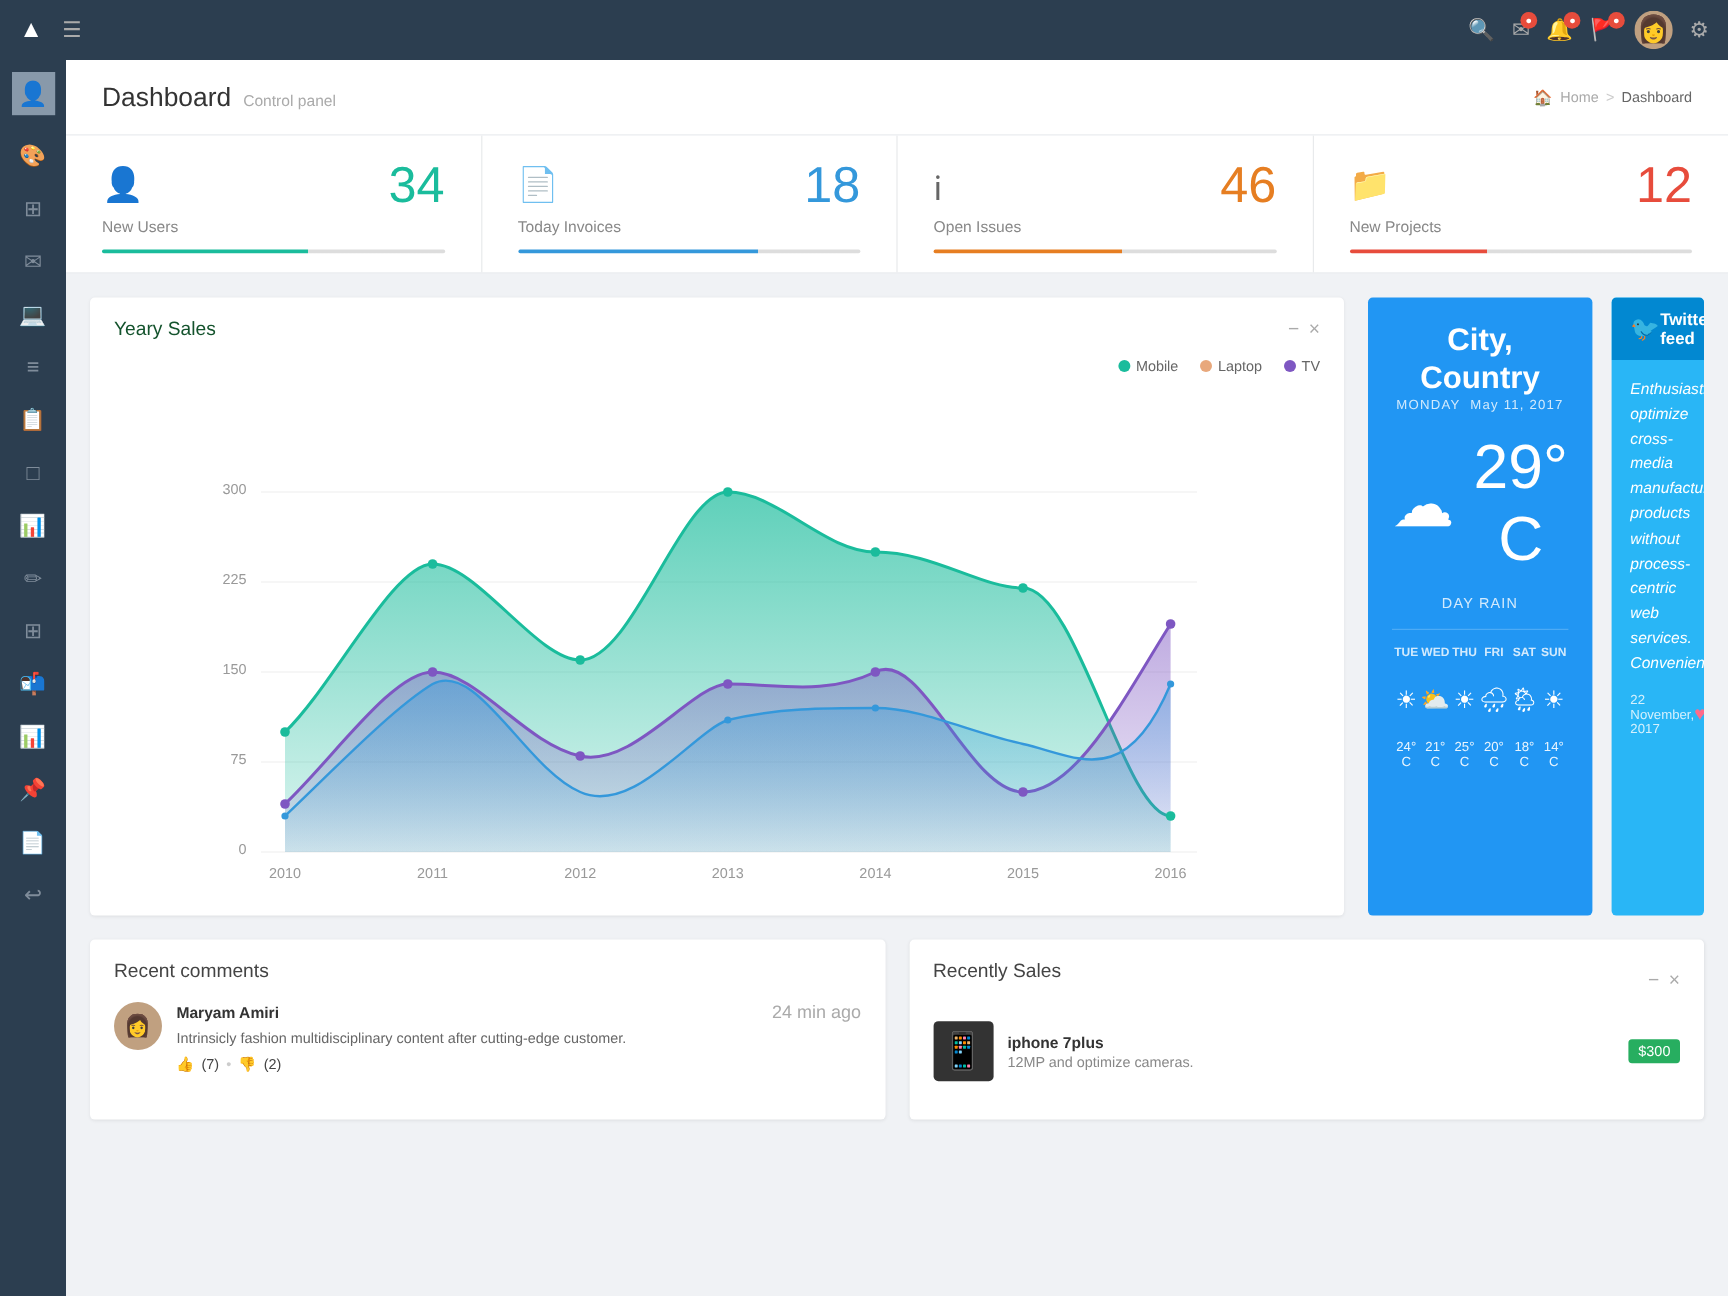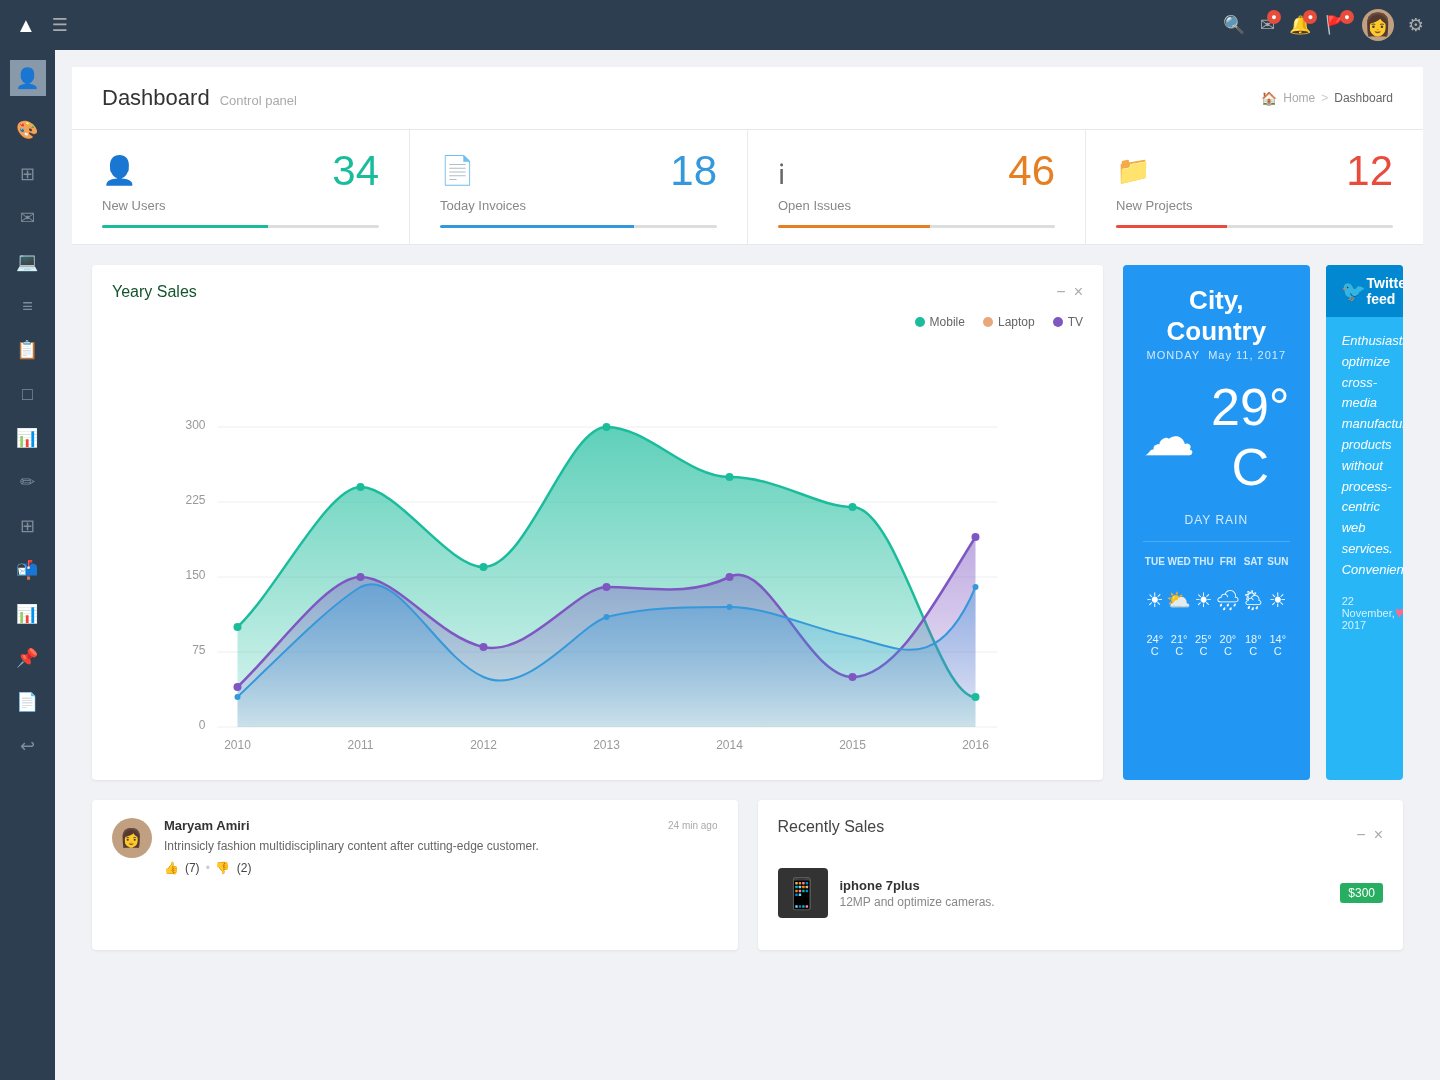--- a/index.html
+++ b/index.html
@@ -48,21 +48,21 @@
     .sidebar-item {
       width: 40px; height: 40px;
       display: flex; align-items: center; justify-content: center;
       color: #7f8c9a;
       font-size: 18px;
       border-radius: 4px;
       cursor: pointer;
     }
     .sidebar-item.active { color: #3cb6e3; }
 
-    .main-content { flex: 1; padding: 17px; }
+    .main-content { flex: 1; padding: 0; }
 
     
     .page-header {
       background: white;
       padding: 18px 30px;
       border-bottom: 1px solid #e5e8ec;
       display: flex;
       align-items: center;
       justify-content: space-between;
     }
@@ -190,21 +190,21 @@
       border-radius: 4px;
       padding: 18px 20px;
       box-shadow: 0 1px 3px rgba(0,0,0,0.07);
     }
     .bottom-title { font-size: 16px; font-weight: 400; color: #444; margin-bottom: 16px; }
     .comment-item { display: flex; gap: 12px; margin-bottom: 14px; }
     .comment-avatar { width: 40px; height: 40px; border-radius: 50%; background: #c0a080; flex-shrink: 0; overflow: hidden; }
     .comment-body { flex: 1; }
     .comment-header { display: flex; justify-content: space-between; align-items: center; margin-bottom: 4px; }
     .comment-name { font-size: 13px; font-weight: 600; color: #333; }
-    .comment-time { font-size: 10px; color: #aaa; }
+    .comment-time { font-size: 15px; color: #aaa; }
     .comment-text { font-size: 12px; color: #666; line-height: 1.5; }
     .comment-actions { display: flex; align-items: center; gap: 6px; margin-top: 6px; font-size: 12px; }
     .thumb-up { color: #2ecc71; cursor: pointer; }
     .thumb-down { color: #e74c3c; cursor: pointer; }
     .comment-sep { color: #ccc; }
 
     
     .sales-header { display: flex; align-items: center; justify-content: space-between; margin-bottom: 16px; }
     .sales-item { display: flex; align-items: center; gap: 12px; margin-bottom: 14px; }
     .sales-img { width: 50px; height: 50px; background: #555; border-radius: 4px; flex-shrink: 0; display: flex; align-items: center; justify-content: center; overflow: hidden; }
@@ -489,20 +489,21 @@
             </div>
           </div>
         </div>
 
       </div>
     </div>
 
     <div class="bottom-area">
 
       <div class="bottom-card">
+        <div class="bottom-title">Recent comments</div>
         <div class="comment-item">
           <div class="comment-avatar">
             <div class="avatar-circle" style="background:#c0a080;">👩</div>
           </div>
           <div class="comment-body">
             <div class="comment-header">
               <div class="comment-name">Maryam Amiri</div>
               <div class="comment-time">24 min ago</div>
             </div>
             <div class="comment-text">Intrinsicly fashion multidisciplinary content after cutting-edge customer.</div>

